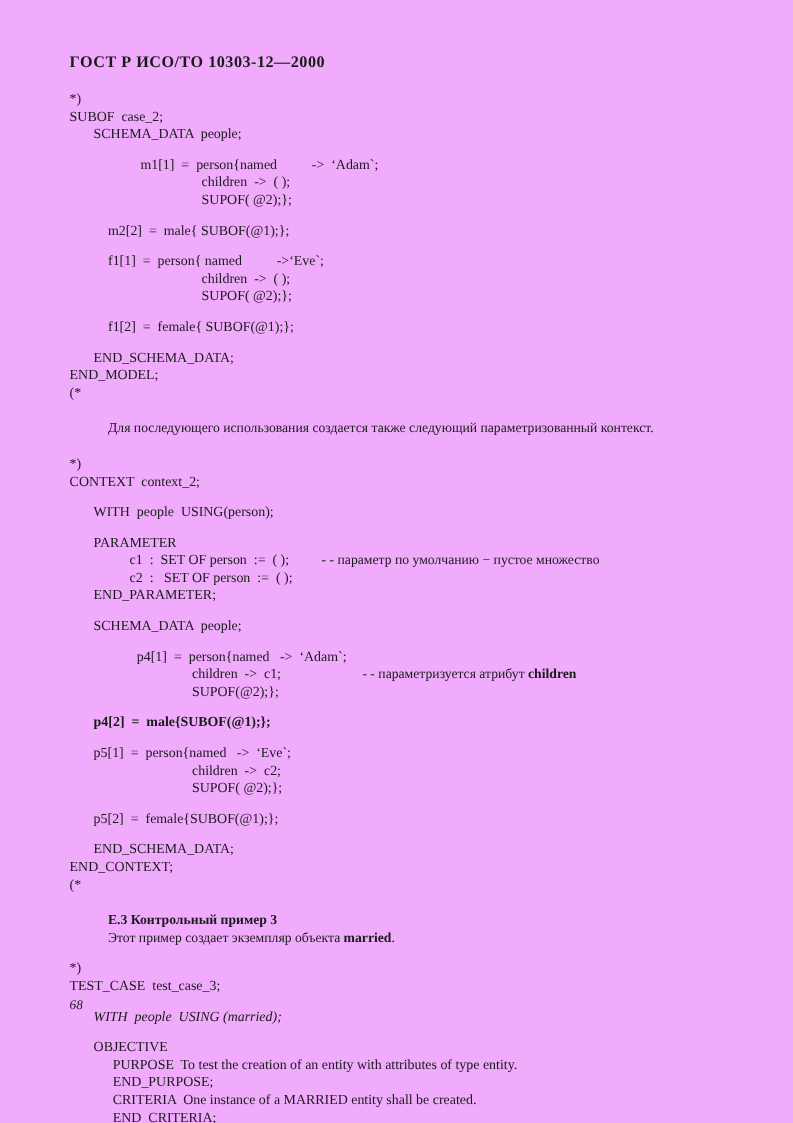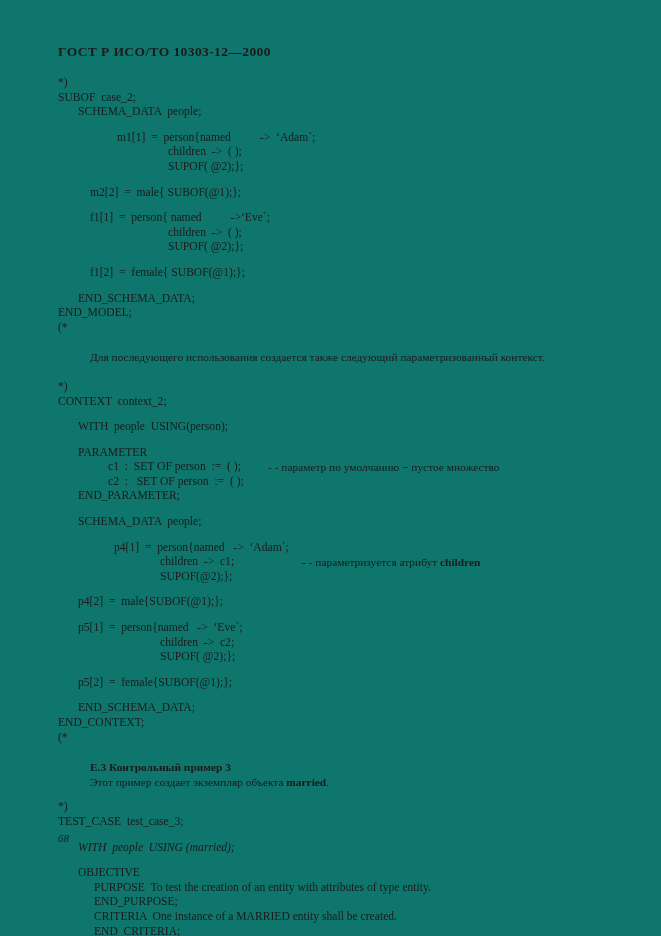--- a/index.html
+++ b/index.html
@@ -4,21 +4,21 @@
 <style>
   html, body {
     margin: 0;
     padding: 0;
     background: #ffffff;
   }
   .page {
     position: relative;
     width: 661px;
     height: 936px;
-    background: #0f766e;
+    background: #f0abfc;
     font-family: "Liberation Serif", "DejaVu Serif", serif;
     color: #1a1a1a;
     overflow: hidden;
     text-align: right;
   }
   .header {
     position: absolute;
     left: 58px;
     top: 44px;
     font-size: 13.5px;
@@ -101,21 +101,21 @@
       <div class="line"><span class="seg" style="left: 108px;">c1  :  SET OF person  :=  ( );</span><span class="seg para-ru" style="left: 268px;">- - параметр по умолчанию − пустое множество</span></div>
       <div class="line"><span class="seg" style="left: 108px;">c2  :   SET OF person  :=  ( );</span></div>
       <div class="line"><span class="seg" style="left: 78px;">END_PARAMETER;</span></div>
       <div class="gap-md"></div>
       <div class="line"><span class="seg" style="left: 78px;">SCHEMA_DATA  people;</span></div>
       <div class="gap-md"></div>
       <div class="line"><span class="seg" style="left: 78px; padding-left: 36px;">p4[1]  =  person{named   -&gt;  ‘Adam`;</span></div>
       <div class="line"><span class="seg" style="left: 160px;">children  -&gt;  c1;</span><span class="seg para-ru" style="left: 302px;">- - параметризуется атрибут <span class="bold">children</span></span></div>
       <div class="line"><span class="seg" style="left: 160px;">SUPOF(@2);};</span></div>
       <div class="gap-md"></div>
-      <div class="line"><span class="seg" style="left: 78px;">p4[2]  =  male{SUBOF(@1);};</span></div>
+      <div class="line"><span class="seg" style="left: 78px; font-weight: bold;">p4[2]  =  male{SUBOF(@1);};</span></div>
       <div class="gap-md"></div>
       <div class="line"><span class="seg" style="left: 78px;">p5[1]  =  person{named   -&gt;  ‘Eve`;</span></div>
       <div class="line"><span class="seg" style="left: 160px;">children  -&gt;  c2;</span></div>
       <div class="line"><span class="seg" style="left: 160px;">SUPOF( @2);};</span></div>
       <div class="gap-md"></div>
       <div class="line"><span class="seg" style="left: 78px;">p5[2]  =  female{SUBOF(@1);};</span></div>
       <div class="gap-md"></div>
       <div class="line"><span class="seg" style="left: 78px;">END_SCHEMA_DATA;</span></div>
       <div class="line"><span class="seg" style="left: 58px;">END_CONTEXT;</span></div>
       <div class="line"><span class="seg" style="left: 58px;">(*</span></div>

